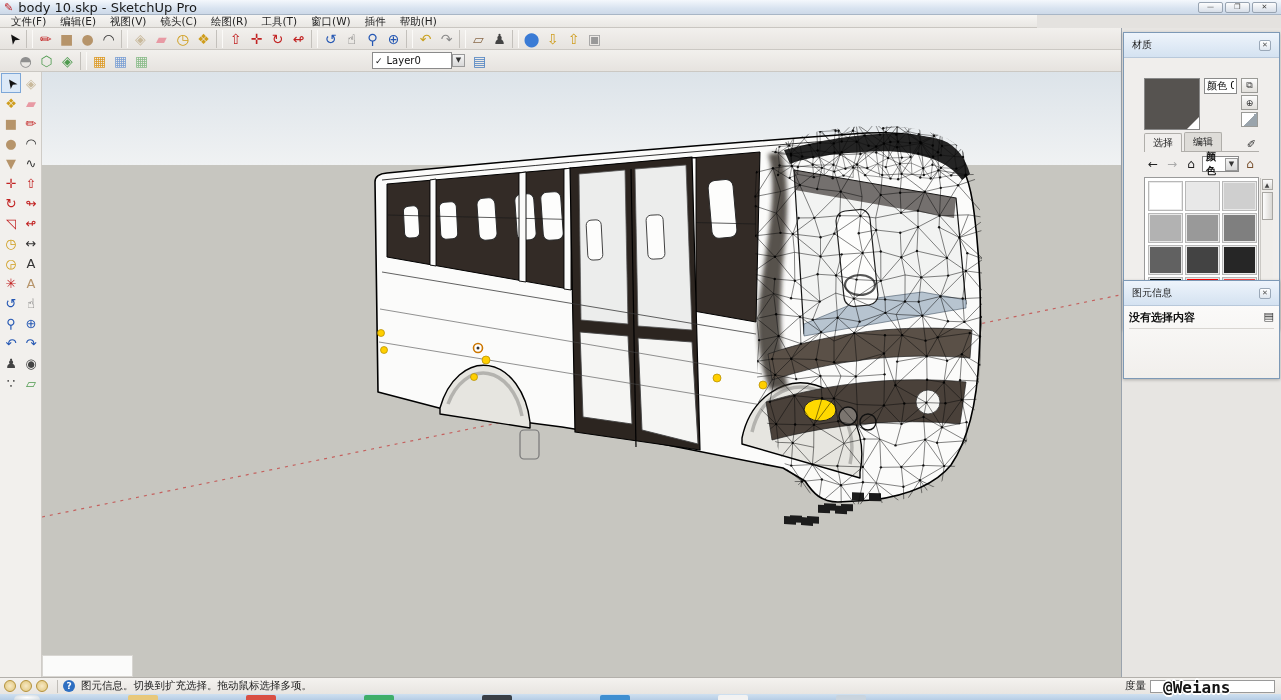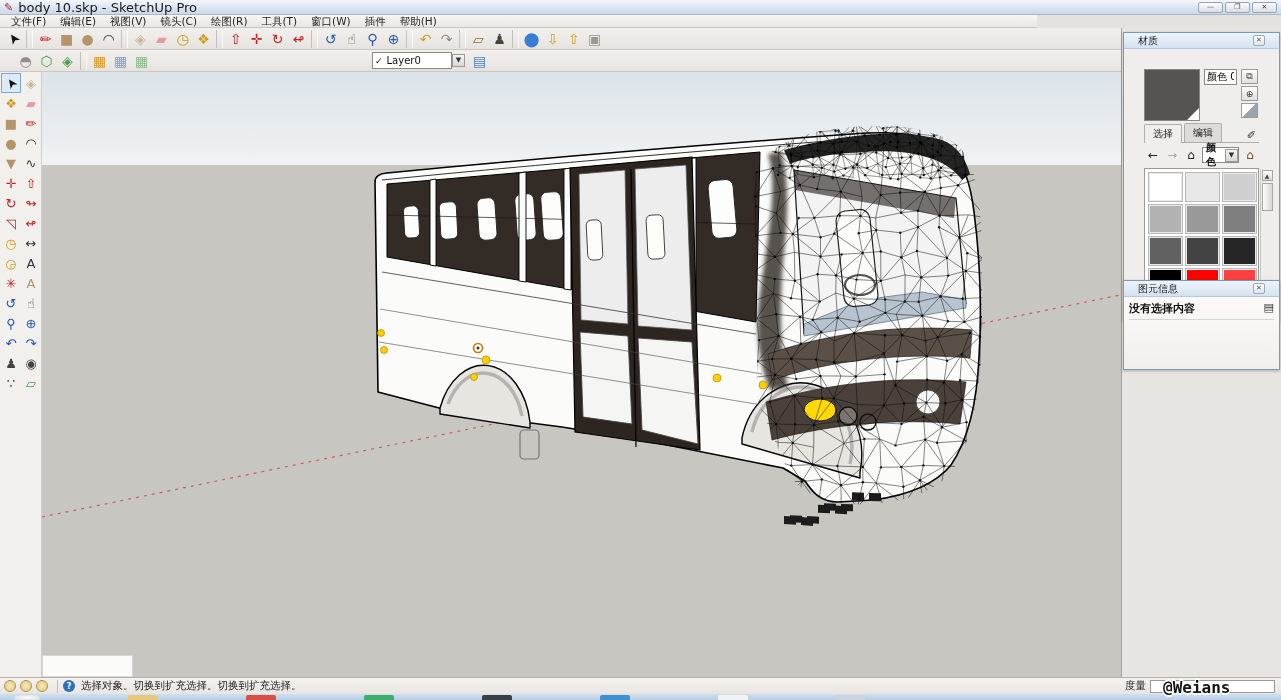--- a/index.html
+++ b/index.html
@@ -51,22 +51,22 @@
     border:1px solid #d8d6d2; }
 
   
   .viewport { position:absolute; left:42px; top:72px; width:1079px; height:605px; overflow:hidden; background:#c7c6c0; }
 
   
   .tray { position:absolute; left:1121px; top:28px; width:160px; height:649px;
     background:#e7e5e2; border-left:1px solid #9aa3ad; }
   .palette { position:absolute; left:1px; width:157px; background:#f0eeec;
     border:1px solid #7d99b6; box-shadow:0 1px 3px rgba(0,0,0,.25); }
-  .pal-title { height:16px; background:linear-gradient(#eef4fb,#d4e2f1); border-bottom:1px solid #b8c8da;
-    display:flex; align-items:center; padding:0 14px; font-size:10px; color:#1a1a1a; }
+  .pal-title { height:25px; background:linear-gradient(#eef4fb,#d4e2f1); border-bottom:1px solid #b8c8da;
+    display:flex; align-items:center; padding:0 8px; font-size:10px; color:#1a1a1a; }
   .pal-close { margin-left:auto; width:12px; height:11px; background:linear-gradient(#fff,#dfe6ee);
     border:1px solid #9aa8b8; font-size:7px; line-height:9px; text-align:center; color:#555; border-radius:2px; }
 
   
   .mat-body { padding:20px; }
   .mat-row1 { display:flex; gap:4px; }
   .mat-preview { width:56px; height:52px; background:#565350; border:1px solid #888; position:relative; }
   .mat-preview::after { content:""; position:absolute; right:0; bottom:0; border-style:solid;
     border-width:0 0 12px 12px; border-color:transparent transparent #fff transparent; }
   .mat-mid { flex:1; }
@@ -1691,21 +1691,21 @@
     </div>
   </div>
 </div>
 
 <div class="statusbar">
   <span class="geo-icon"></span>
   <span class="geo-icon"></span>
   <span class="geo-icon"></span>
   <span class="sb-sep"></span>
   <span class="q-icon">?</span>
-  <span class="sb-hint">选择对象。切换到扩充选择。切换到扩充选择。</span>
+  <span class="sb-hint">图元信息。切换到扩充选择。拖动鼠标选择多项。</span>
   <span class="measure">
     <span class="measure-label">度量</span>
     <input class="measure-input" value="" style="">
   </span>
 </div>
 
 <div class="taskbar">
   <span class="tb-orb"></span>
   <span style="display:flex;gap:88px;align-items:flex-end">
 

